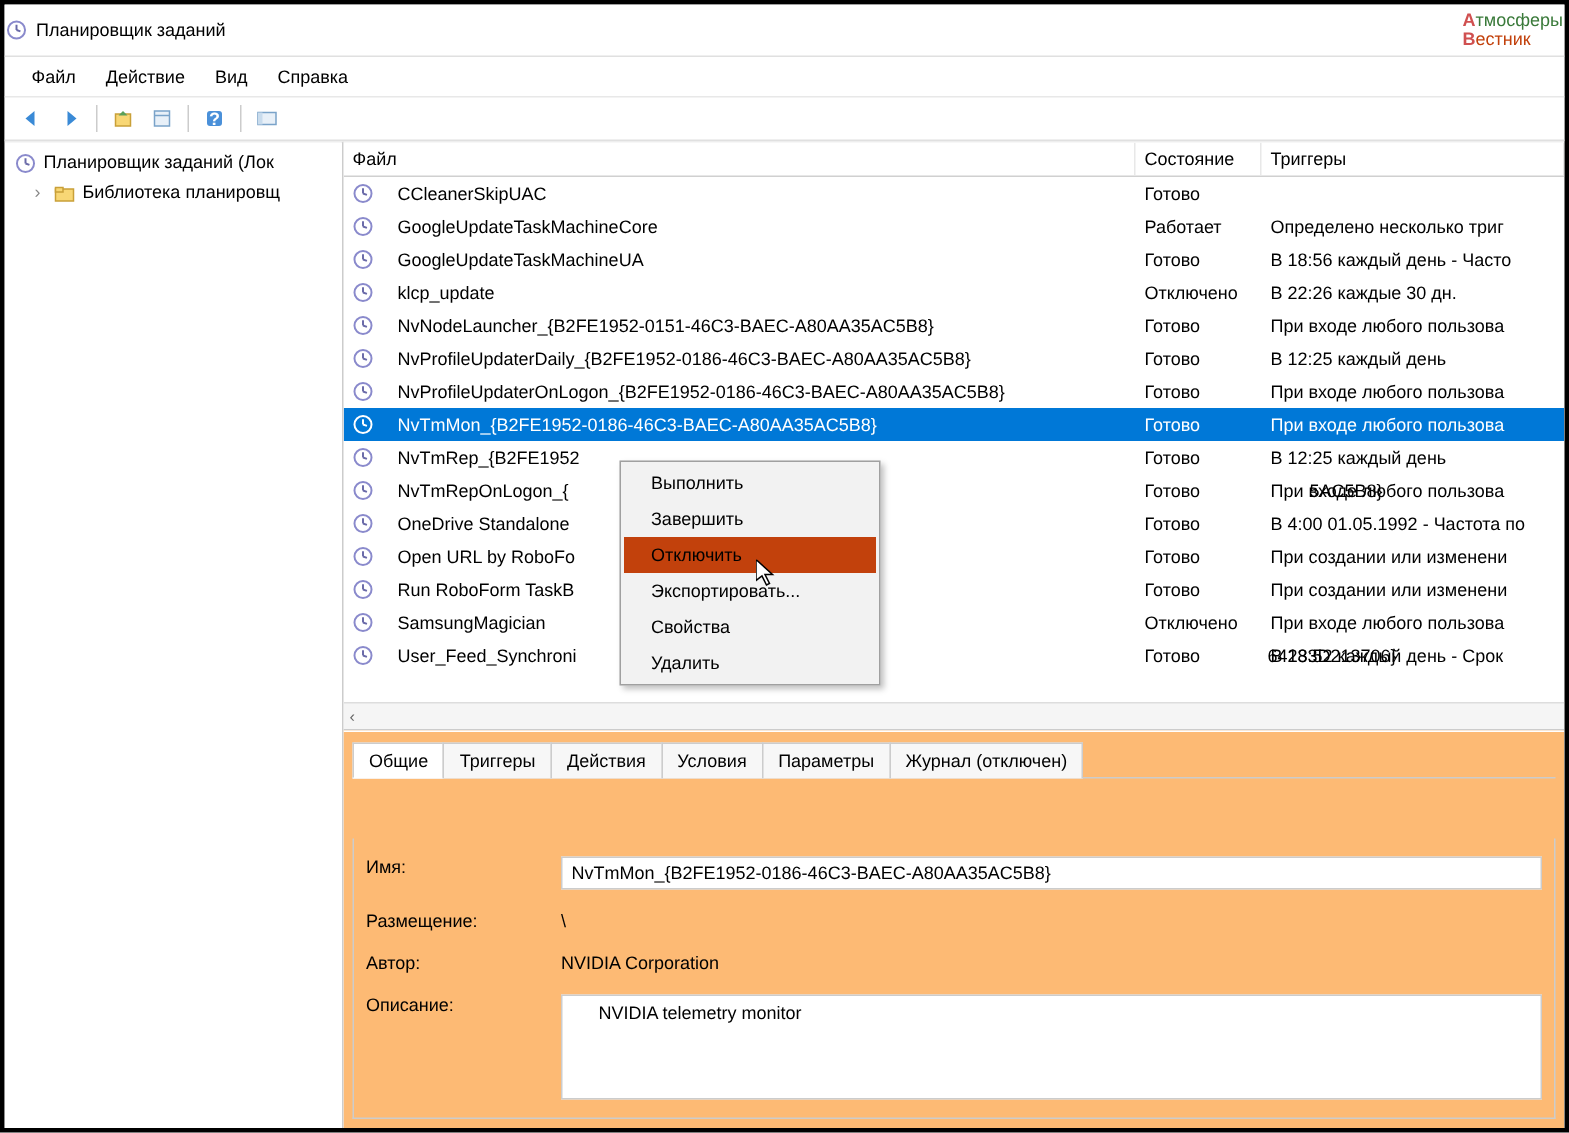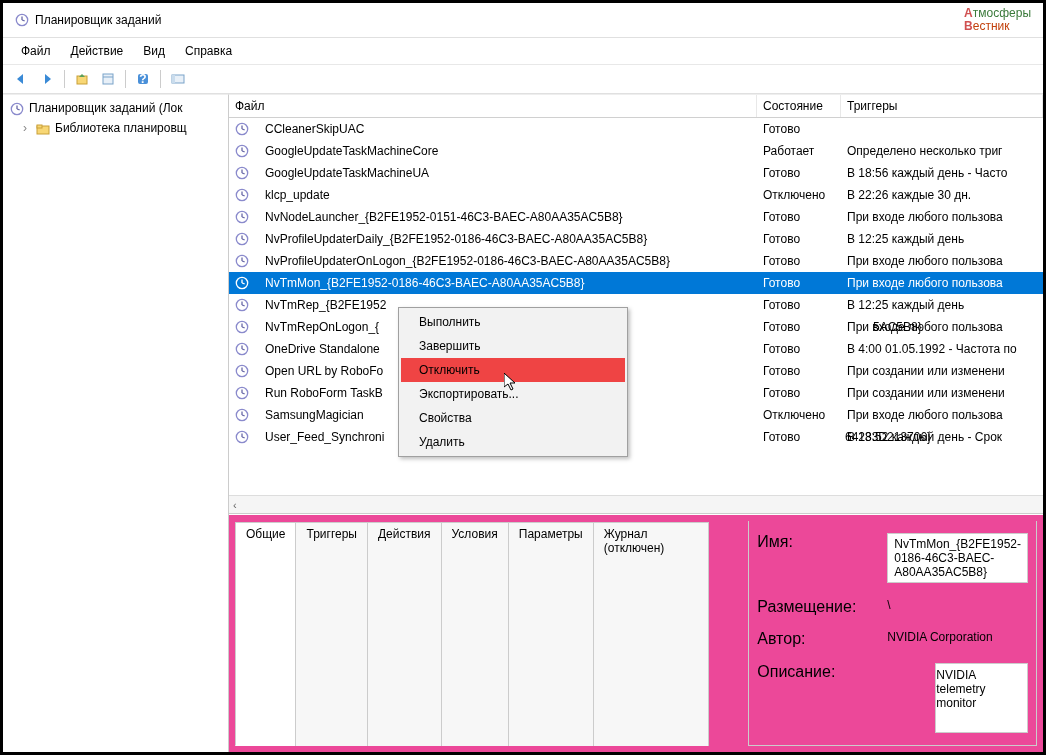--- a/index.html
+++ b/index.html
@@ -1,18 +1,18 @@
 <!DOCTYPE html>
 <html><head>
 <meta charset="utf-8">
 <style>
 * { margin: 0; padding: 0; box-sizing: border-box; font-family: "Segoe UI", Tahoma, sans-serif; font-size: 12px; }
 body { background: #fff; width: 1046px; height: 755px; overflow: hidden; border: 3px solid #000; }
 .window { display: flex; flex-direction: column; height: 100%; }
-.title-bar { display: flex; align-items: center; padding: 4px 12px; background: #fff; border-bottom: 1px solid #e0e0e0; }
+.title-bar { display: flex; align-items: center; padding: 4px 1px; background: #fff; border-bottom: 1px solid #e0e0e0; }
 .title-bar .icon { margin-right: 6px; display: flex; align-items: center; }
 .title-bar .title { font-size: 12px; }
 .logo { margin-left: auto; font-size: 11px; text-align: left; line-height: 1.1; }
 .logo .l1 { color: #d05050; font-weight: bold; }
 .logo .l1b { color: #3a7a3a; }
 .logo .l2 { color: #d05050; font-weight: bold; }
 .logo .l2b { color: #c2410c; }
 .menu-bar { display: flex; padding: 4px 8px; background: #fff; }
 .menu-item { padding: 2px 10px; cursor: default; }
 .toolbar { display: flex; align-items: center; padding: 3px 6px; background: #fff; border-top: 1px solid #e8e8e8; border-bottom: 1px solid #e0e0e0; gap: 2px; }
@@ -33,31 +33,31 @@
 .rows { flex: 1; overflow: hidden; }
 .row { display: flex; align-items: center; height: 22px; cursor: default; white-space: nowrap; }
 .row .cell { padding: 0 6px; overflow: hidden; text-overflow: ellipsis; }
 .row .cell-file { flex: 0 0 528px; display: flex; align-items: center; gap: 16px; }
 .row .cell-status { flex: 0 0 84px; }
 .row .cell-trigger { flex: 1; }
 .row.selected { background: #0078d7; color: #fff; }
 .row.selected .clock-icon circle { fill: #0078d7; stroke: #fff; }
 .row.selected .clock-icon line { stroke: #fff; }
 .scroll-hint { height: 18px; border-top: 1px solid #ddd; background: #f5f5f5; display: flex; align-items: center; padding-left: 4px; color: #666; font-size: 11px; }
-.details-panel { flex: 0 0 238px; border-top: 1px solid #fff; padding: 6px; background: #ec4899; display: flex; flex-direction: row; gap: 40px; }
+.details-panel { flex: 0 0 238px; border-top: 1px solid #fff; padding: 6px; background: #fdba74; display: flex; flex-direction: column; gap: 40px; }
 .tabs { display: flex; border-bottom: 1px solid #ccc; }
 .tab { padding: 4px 10px; border: 1px solid #ccc; border-bottom: none; background: #f7f7f7; margin-right: -1px; cursor: pointer; position: relative; top: 1px; }
 .tab.active { background: #fff; border-bottom: 1px solid #fff; }
 .details-body { flex: 1; padding: 12px 8px; border: 1px solid #ccc; border-top: none; display: grid; grid-template-columns: 130px 1fr; row-gap: 14px; align-items: start; }
-.details-body label { font-size: 16px; }
+.details-body label { font-size: 12px; }
 .details-body .ro-input { border: 1px solid #ccc; padding: 3px 6px; background: #fff; font-size: 12px; }
-.details-body .ro-box { border: 1px solid #ccc; padding: 4px 0; background: #fff; height: 70px; font-size: 12px; margin-left: 48px; }
-.context-menu { position: absolute; left: 398px; top: 307px; width: 230px; background: #f2f2f2; border: 1px solid #a0a0a0; box-shadow: 2px 2px 4px rgba(0,0,0,0.25); padding: 2px; z-index: 100; }
+.details-body .ro-box { border: 1px solid #ccc; padding: 4px 24px; background: #fff; height: 70px; font-size: 12px; }
+.context-menu { position: absolute; left: 413px; top: 307px; width: 174px; background: #f2f2f2; border: 1px solid #a0a0a0; box-shadow: 2px 2px 4px rgba(0,0,0,0.25); padding: 2px; z-index: 100; }
 .ctx-item { padding: 5px 18px; cursor: default; font-size: 12px; }
-.ctx-item.hover { background: #ef4444; }
+.ctx-item.hover { background: #c2410c; }
 .cursor { position: absolute; left: 504px; top: 373px; z-index: 200; }
 svg.clock-icon { width: 14px; height: 14px; }
 svg.clock-icon circle { fill: #fff; stroke: #8a8acc; stroke-width: 1.5; }
 svg.clock-icon line { stroke: #6a6aa8; stroke-width: 1.5; }
 </style>
 </head>
 <body>
 
 <div class="window">
   <div class="title-bar">

